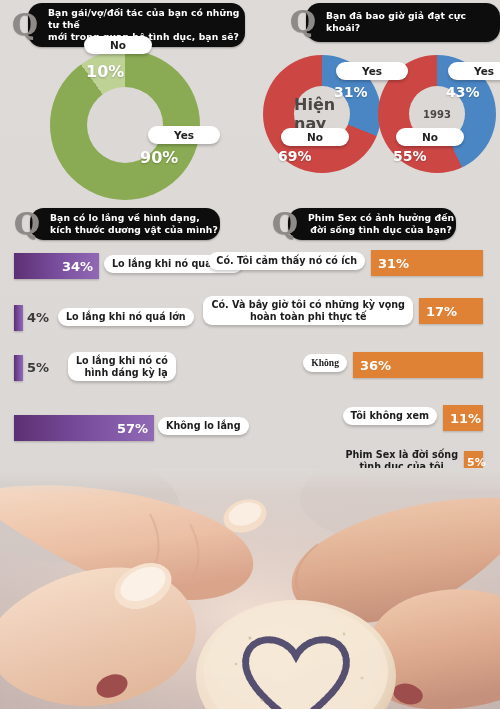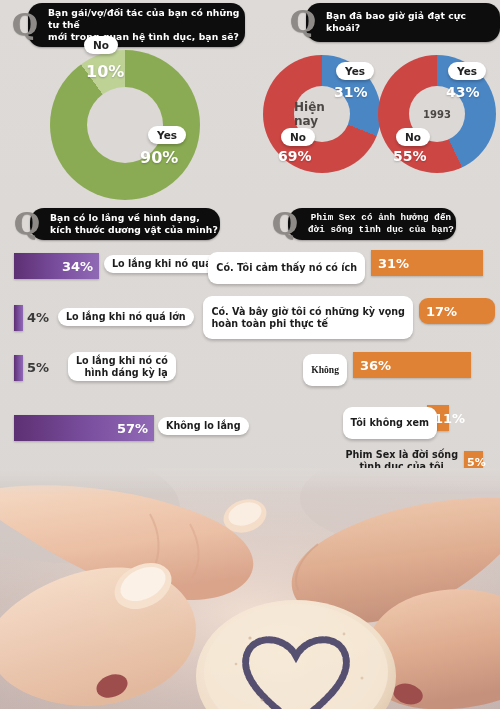--- a/index.html
+++ b/index.html
@@ -24,35 +24,35 @@
     margin-right:-14px;
   }
   .qpill{
     background:#0d0d0d;color:#fff;border-radius:14px;
     padding:4px 2px 5px 20px;
     font-size:9.2px;line-height:1.28;font-weight:600;
     letter-spacing:.1px;
     box-shadow:0 1px 2px rgba(0,0,0,.3);
     position:relative;z-index:1;
   }
-  .qpill.center{text-align:center;font-family:Liberation Mono, monospace;}
+  .qpill.center{text-align:center;}
 
   
   .donut{position:absolute;border-radius:50%;}
   .donut .hole{
     position:absolute;border-radius:50%;
     background:#dcd8d5;
     display:flex;align-items:center;justify-content:center;
     font-size:11px;color:#4a4745;font-weight:600;
   }
 
   
   .bub{
     position:absolute;background:#fff;border-radius:9px;
-    padding:3px 9px;font-size:10.5px;font-weight:700;color:#222;
+    padding:3px 26px;font-size:10.5px;font-weight:700;color:#222;
     box-shadow:0 2px 3px rgba(0,0,0,.22);white-space:nowrap;z-index:5;
   }
   .pctlab{position:absolute;font-size:16px;font-weight:bold;color:#fff;
     text-shadow:0 1px 2px rgba(0,0,0,.22);z-index:4;white-space:nowrap;}
 
   
   .pbar{position:absolute;height:26px;
     background:linear-gradient(90deg,#5d2f73 0%,#7b50a0 55%,#9069b5 100%);
     box-shadow:0 1px 2px rgba(0,0,0,.22);
     display:flex;align-items:center;justify-content:flex-end;
@@ -64,22 +64,22 @@
     padding:3px 8px;font-size:9.6px;font-weight:600;color:#1c1c1c;
     line-height:1.22;box-shadow:0 2px 3px rgba(0,0,0,.2);}
 
   
   .obar{position:absolute;height:26px;background:#df8235;
     box-shadow:0 1px 2px rgba(0,0,0,.2);
     display:flex;align-items:center;color:#fff;
     font-size:13px;font-weight:bold;padding-left:7px;box-sizing:border-box;}
   .obar.tiny{padding-left:3px;font-size:11px;}
   .olabel{position:absolute;background:#fff;border-radius:9px;
-    padding:10px 8px;font-size:9.6px;font-weight:600;color:#1c1c1c;
-    line-height:1.22;box-shadow:0 2px 3px rgba(0,0,0,.2);text-align:left;}
+    padding:3px 8px;font-size:9.6px;font-weight:600;color:#1c1c1c;
+    line-height:1.22;box-shadow:0 2px 3px rgba(0,0,0,.2);text-align:center;}
   .olabel.plain{background:transparent;box-shadow:none;padding:0;}
 
   
   #photo{position:absolute;left:0;top:468px;width:500px;height:241px;
     overflow:hidden;}
   #photo svg{display:block;width:500px;height:241px;}
 </style>
 </head>
 <body>
 
@@ -100,21 +100,21 @@
   <div class="bub" style="left:148px;top:126px;">Yes</div>
   <div class="pctlab" style="left:140px;top:148px;">90%</div>
 
   <div class="qhead" style="left:286px;top:3px;">
     <div class="qbadge">Q</div>
     <div class="qpill" style="padding-top:7px;padding-bottom:8px;">Bạn đã bao giờ giả đạt cực khoái?</div>
   </div>
 
   <div class="donut" style="left:263px;top:55px;width:118px;height:118px;
               background:conic-gradient(from 0deg,#4a86c4 0deg 112deg,#cc4644 112deg 360deg);">
-    <div class="hole" style="left:31px;top:31px;width:56px;height:56px;font-size:12px;">Hiện nay</div>
+    <div class="hole" style="left:31px;top:31px;width:56px;height:56px;font-size:16px;">Hiện nay</div>
   </div>
   <div class="bub" style="left:336px;top:62px;">Yes</div>
   <div class="pctlab" style="left:334px;top:84px;font-size:14px;">31%</div>
   <div class="bub" style="left:281px;top:128px;">No</div>
   <div class="pctlab" style="left:278px;top:148px;font-size:14px;">69%</div>
 
   <div class="donut" style="left:378px;top:55px;width:118px;height:118px;
               background:conic-gradient(from 0deg,#4a86c4 0deg 155deg,#cc4644 155deg 360deg);">
     <div class="hole" style="left:31px;top:31px;width:56px;height:56px;font-size:10px;">1993</div>
   </div>
@@ -146,28 +146,28 @@
   <div class="pnum" style="left:27px;top:360px;">5%</div>
   <div class="plabel" style="left:68px;top:352px;white-space:pre-line;text-align:right;">Lo lắng khi nó có
 hình dáng kỳ lạ</div>
 
   <div class="pbar" style="left:14px;top:415px;width:140px;">57%</div>
   <div class="plabel" style="left:158px;top:417px;">Không lo lắng</div>
 
   <div class="obar" style="left:371px;top:250px;width:112px;">31%</div>
   <div class="olabel" style="right:135px;top:252px;">Có. Tôi cảm thấy nó có ích</div>
 
-  <div class="obar" style="left:419px;top:298px;width:76px;border-radius:9px;">17%</div>
+  <div class="obar" style="left:419px;top:298px;width:64px;">17%</div>
   <div class="olabel" style="right:87px;top:296px;white-space:pre-line;">Có. Và bây giờ tôi có những kỳ vọng
 hoàn toàn phi thực tế</div>
 
-  <div class="obar" style="left:353px;top:352px;width:118px;">36%</div>
+  <div class="obar" style="left:353px;top:352px;width:130px;">36%</div>
   <div class="olabel" style="right:153px;top:354px;font-family:Liberation Serif, serif;">Không</div>
 
-  <div class="obar" style="left:427px;top:405px;width:22px;">11%</div>
+  <div class="obar" style="left:443px;top:405px;width:40px;">11%</div>
   <div class="olabel" style="right:63px;top:407px;">Tôi không xem</div>
 
   <div class="obar tiny" style="left:464px;top:451px;width:19px;height:22px;">5%</div>
   <div class="olabel plain" style="right:42px;top:449px;white-space:pre-line;text-align:center;">Phim Sex là đời sống
 tình dục của tôi</div>
 
   <div id="photo">
     <svg viewBox="0 0 500 241" xmlns="http://www.w3.org/2000/svg" aria-hidden="true">
       <defs>
         <linearGradient id="bgTop" x1="0" y1="0" x2="0" y2="1">

